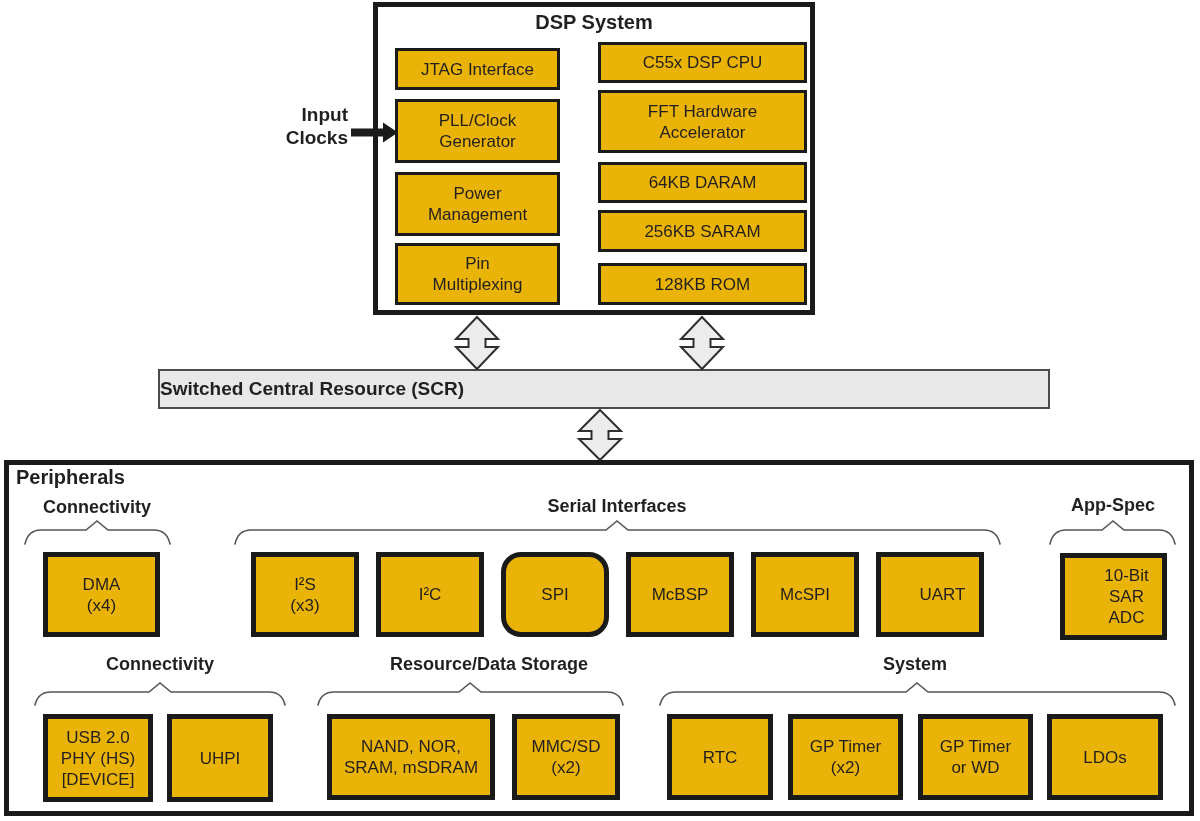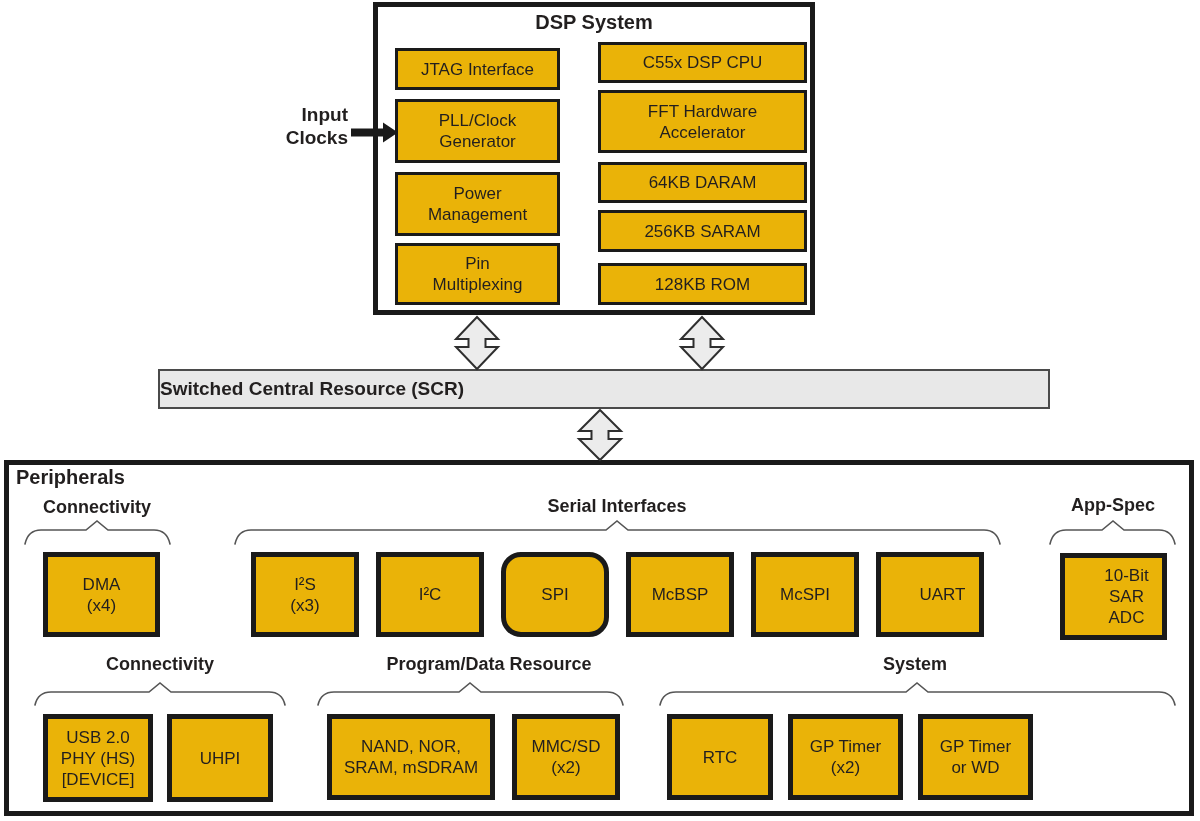--- a/index.html
+++ b/index.html
@@ -116,21 +116,21 @@
   <div class="box thick" style="left:876px;top:552px;width:108px;height:85px;padding-left:25px;">
     <span class="pre">UART</span>
   </div>
   <div class="box thick" style="left:1060px;top:553px;width:107px;height:87px;padding-left:26px;">
     <span class="pre">10-Bit
 SAR
 ADC</span>
   </div>
 
   <div class="grouplabel" style="left:160px;top:654px;">Connectivity</div>
-  <div class="grouplabel" style="left:489px;top:654px;">Program/Data Resource</div>
+  <div class="grouplabel" style="left:489px;top:654px;">Resource/Data Storage</div>
   <div class="grouplabel" style="left:915px;top:654px;">System</div>
 
   <div class="box thick" style="left:43px;top:714px;width:110px;height:88px;">
     <span class="pre">USB 2.0
 PHY (HS)
 [DEVICE]</span>
   </div>
   <div class="box thick" style="left:167px;top:714px;width:106px;height:88px;">
     <span class="pre">UHPI</span>
   </div>
@@ -146,20 +146,23 @@
     <span class="pre">RTC</span>
   </div>
   <div class="box thick" style="left:788px;top:714px;width:115px;height:86px;">
     <span class="pre">GP Timer
 (x2)</span>
   </div>
   <div class="box thick" style="left:918px;top:714px;width:115px;height:86px;">
     <span class="pre">GP Timer
 or WD</span>
   </div>
+  <div class="box thick" style="left:1047px;top:714px;width:116px;height:86px;">
+    <span class="pre">LDOs</span>
+  </div>
 
   <svg id="overlay" viewBox="0 0 1200 821">
 
     <polygon points="351,128.5 383,128.5 383,122.5 398,132.5 383,142.5 383,136.5 351,136.5" fill="#1a1a1a"></polygon>
 
     <polygon class="arrowpoly" points="477,317 498,339 485.5,339 485.5,347 498,347 477,369 456,347 468.5,347 468.5,339 456,339"></polygon>
     <polygon class="arrowpoly" points="702,317 723,339 710.5,339 710.5,347 723,347 702,369 681,347 693.5,347 693.5,339 681,339"></polygon>
 
     <polygon class="arrowpoly" points="600,410 621,431 608.5,431 608.5,439 621,439 600,460 579,439 591.5,439 591.5,431 579,431"></polygon>
 

